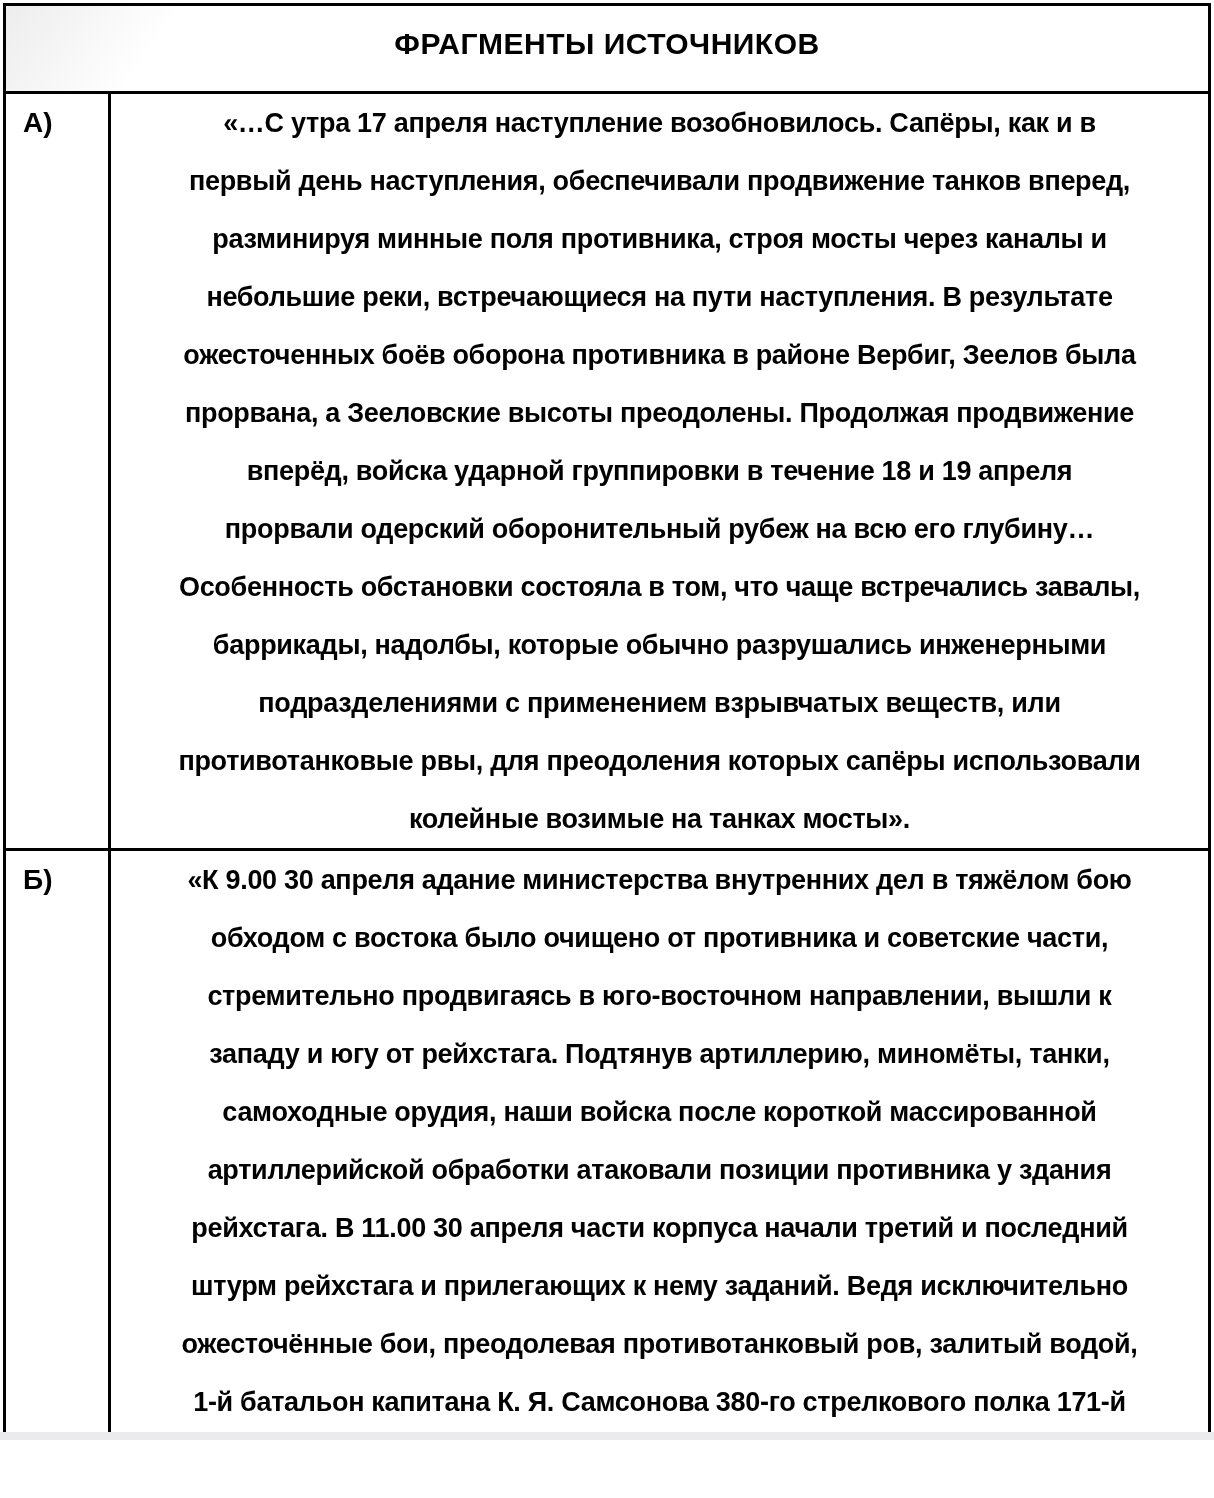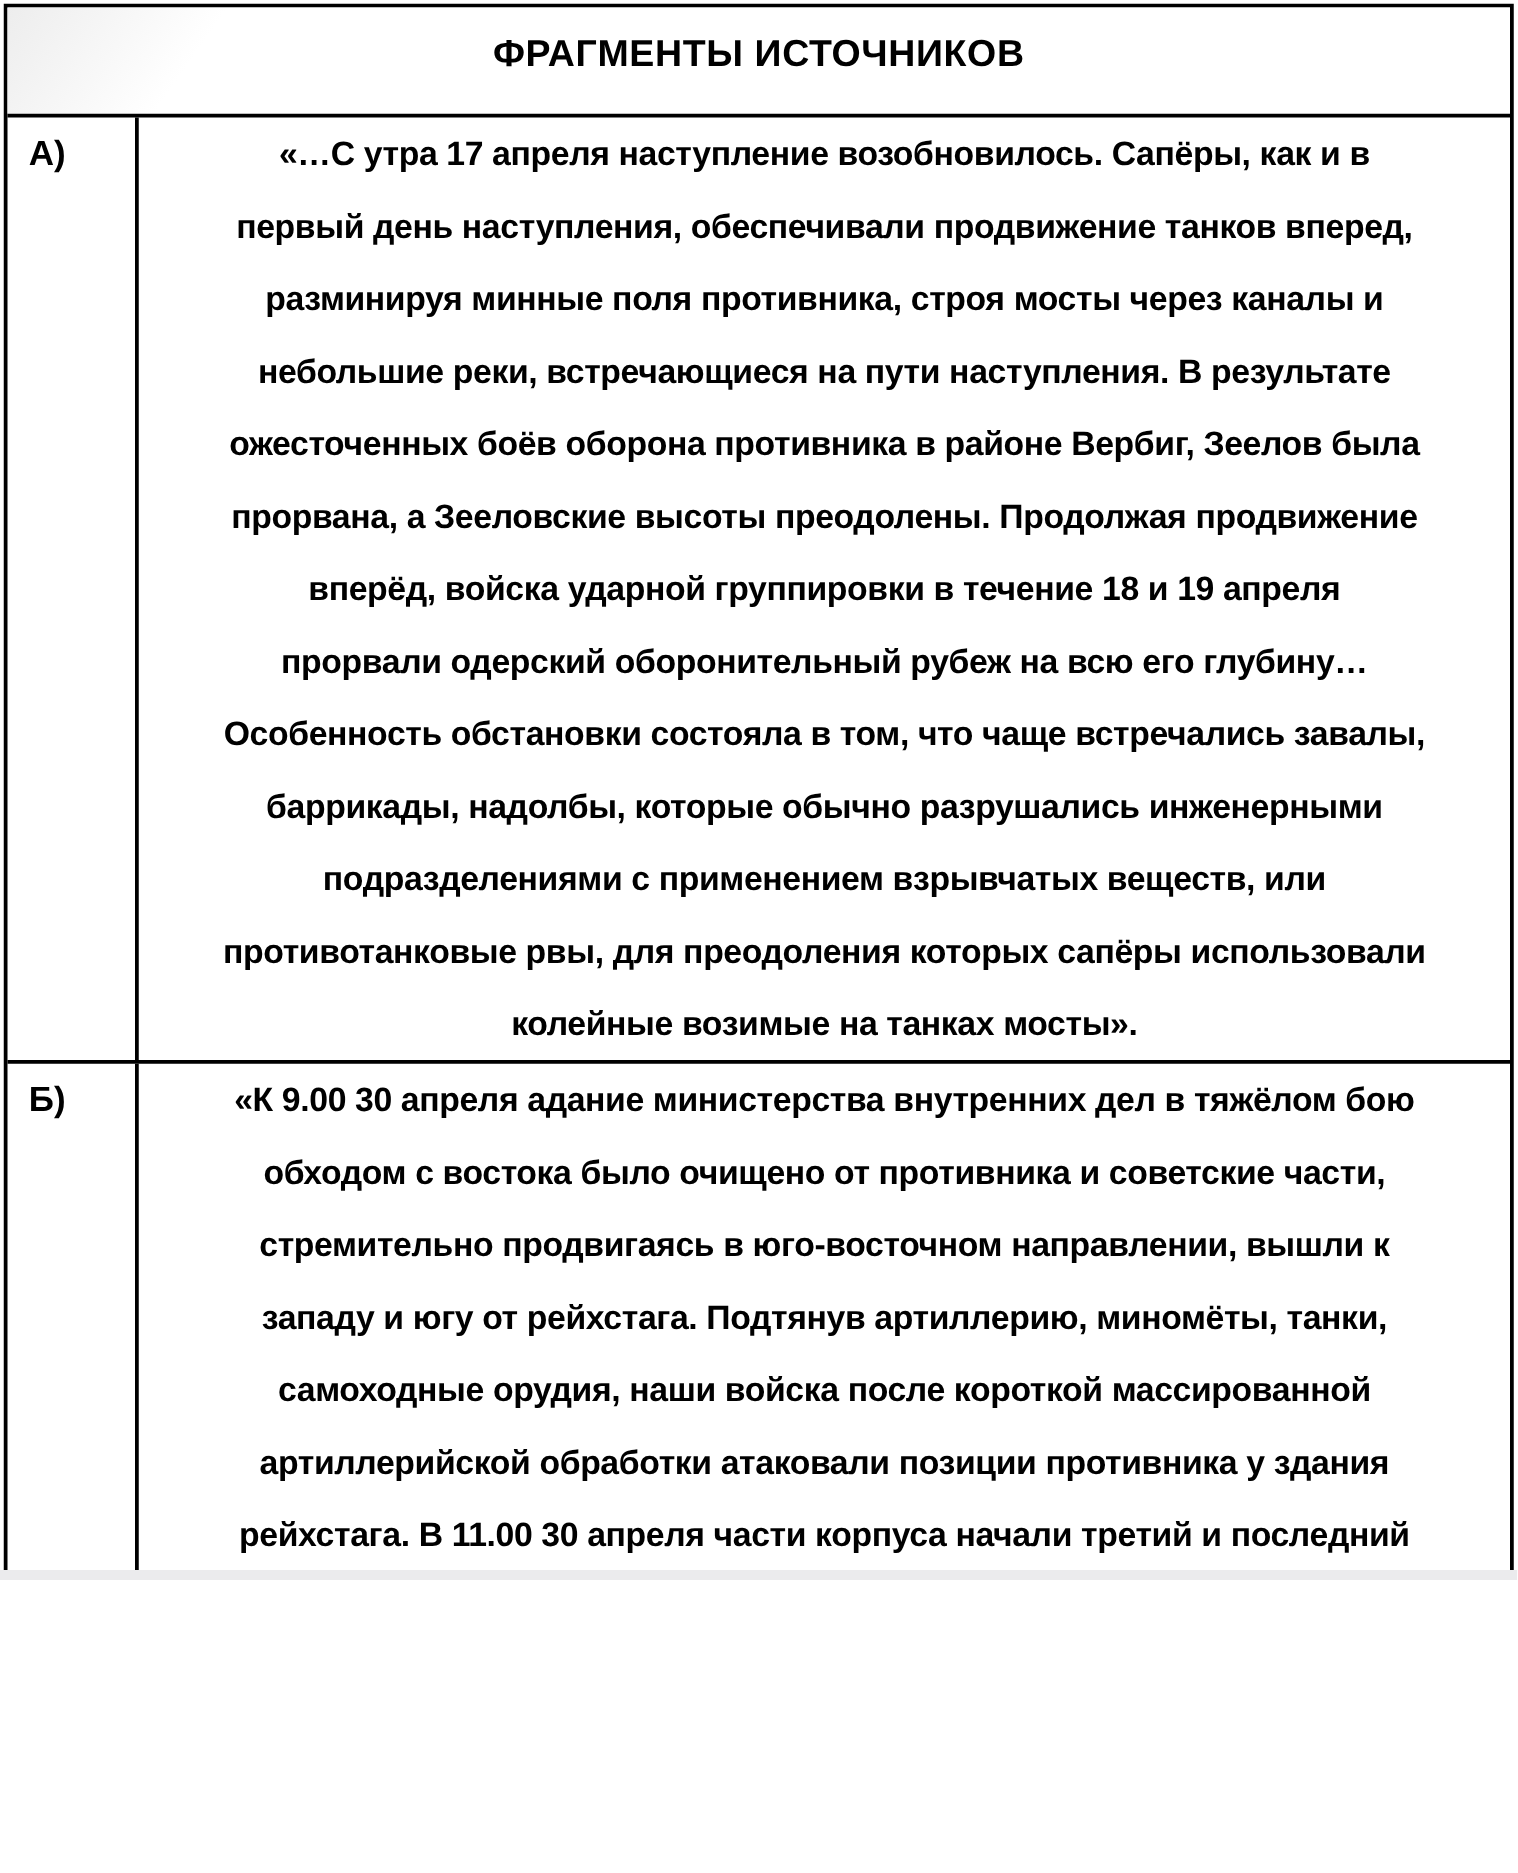--- a/index.html
+++ b/index.html
@@ -4,21 +4,21 @@
 <style>
   html, body {
     margin: 0;
     padding: 0;
     background: #ffffff;
     font-family: "Liberation Sans", "DejaVu Sans", sans-serif;
   }
   .page {
     position: relative;
     width: 1214px;
-    height: 1264px;
+    height: 1440px;
     background: #ffffff;
     overflow: hidden;
   }
   .source-table {
     box-sizing: border-box;
     width: 1208px;
     margin: 3px 0 0 3px;
     border: 3px solid #000000;
     background: #ffffff;
     color: #000000;

